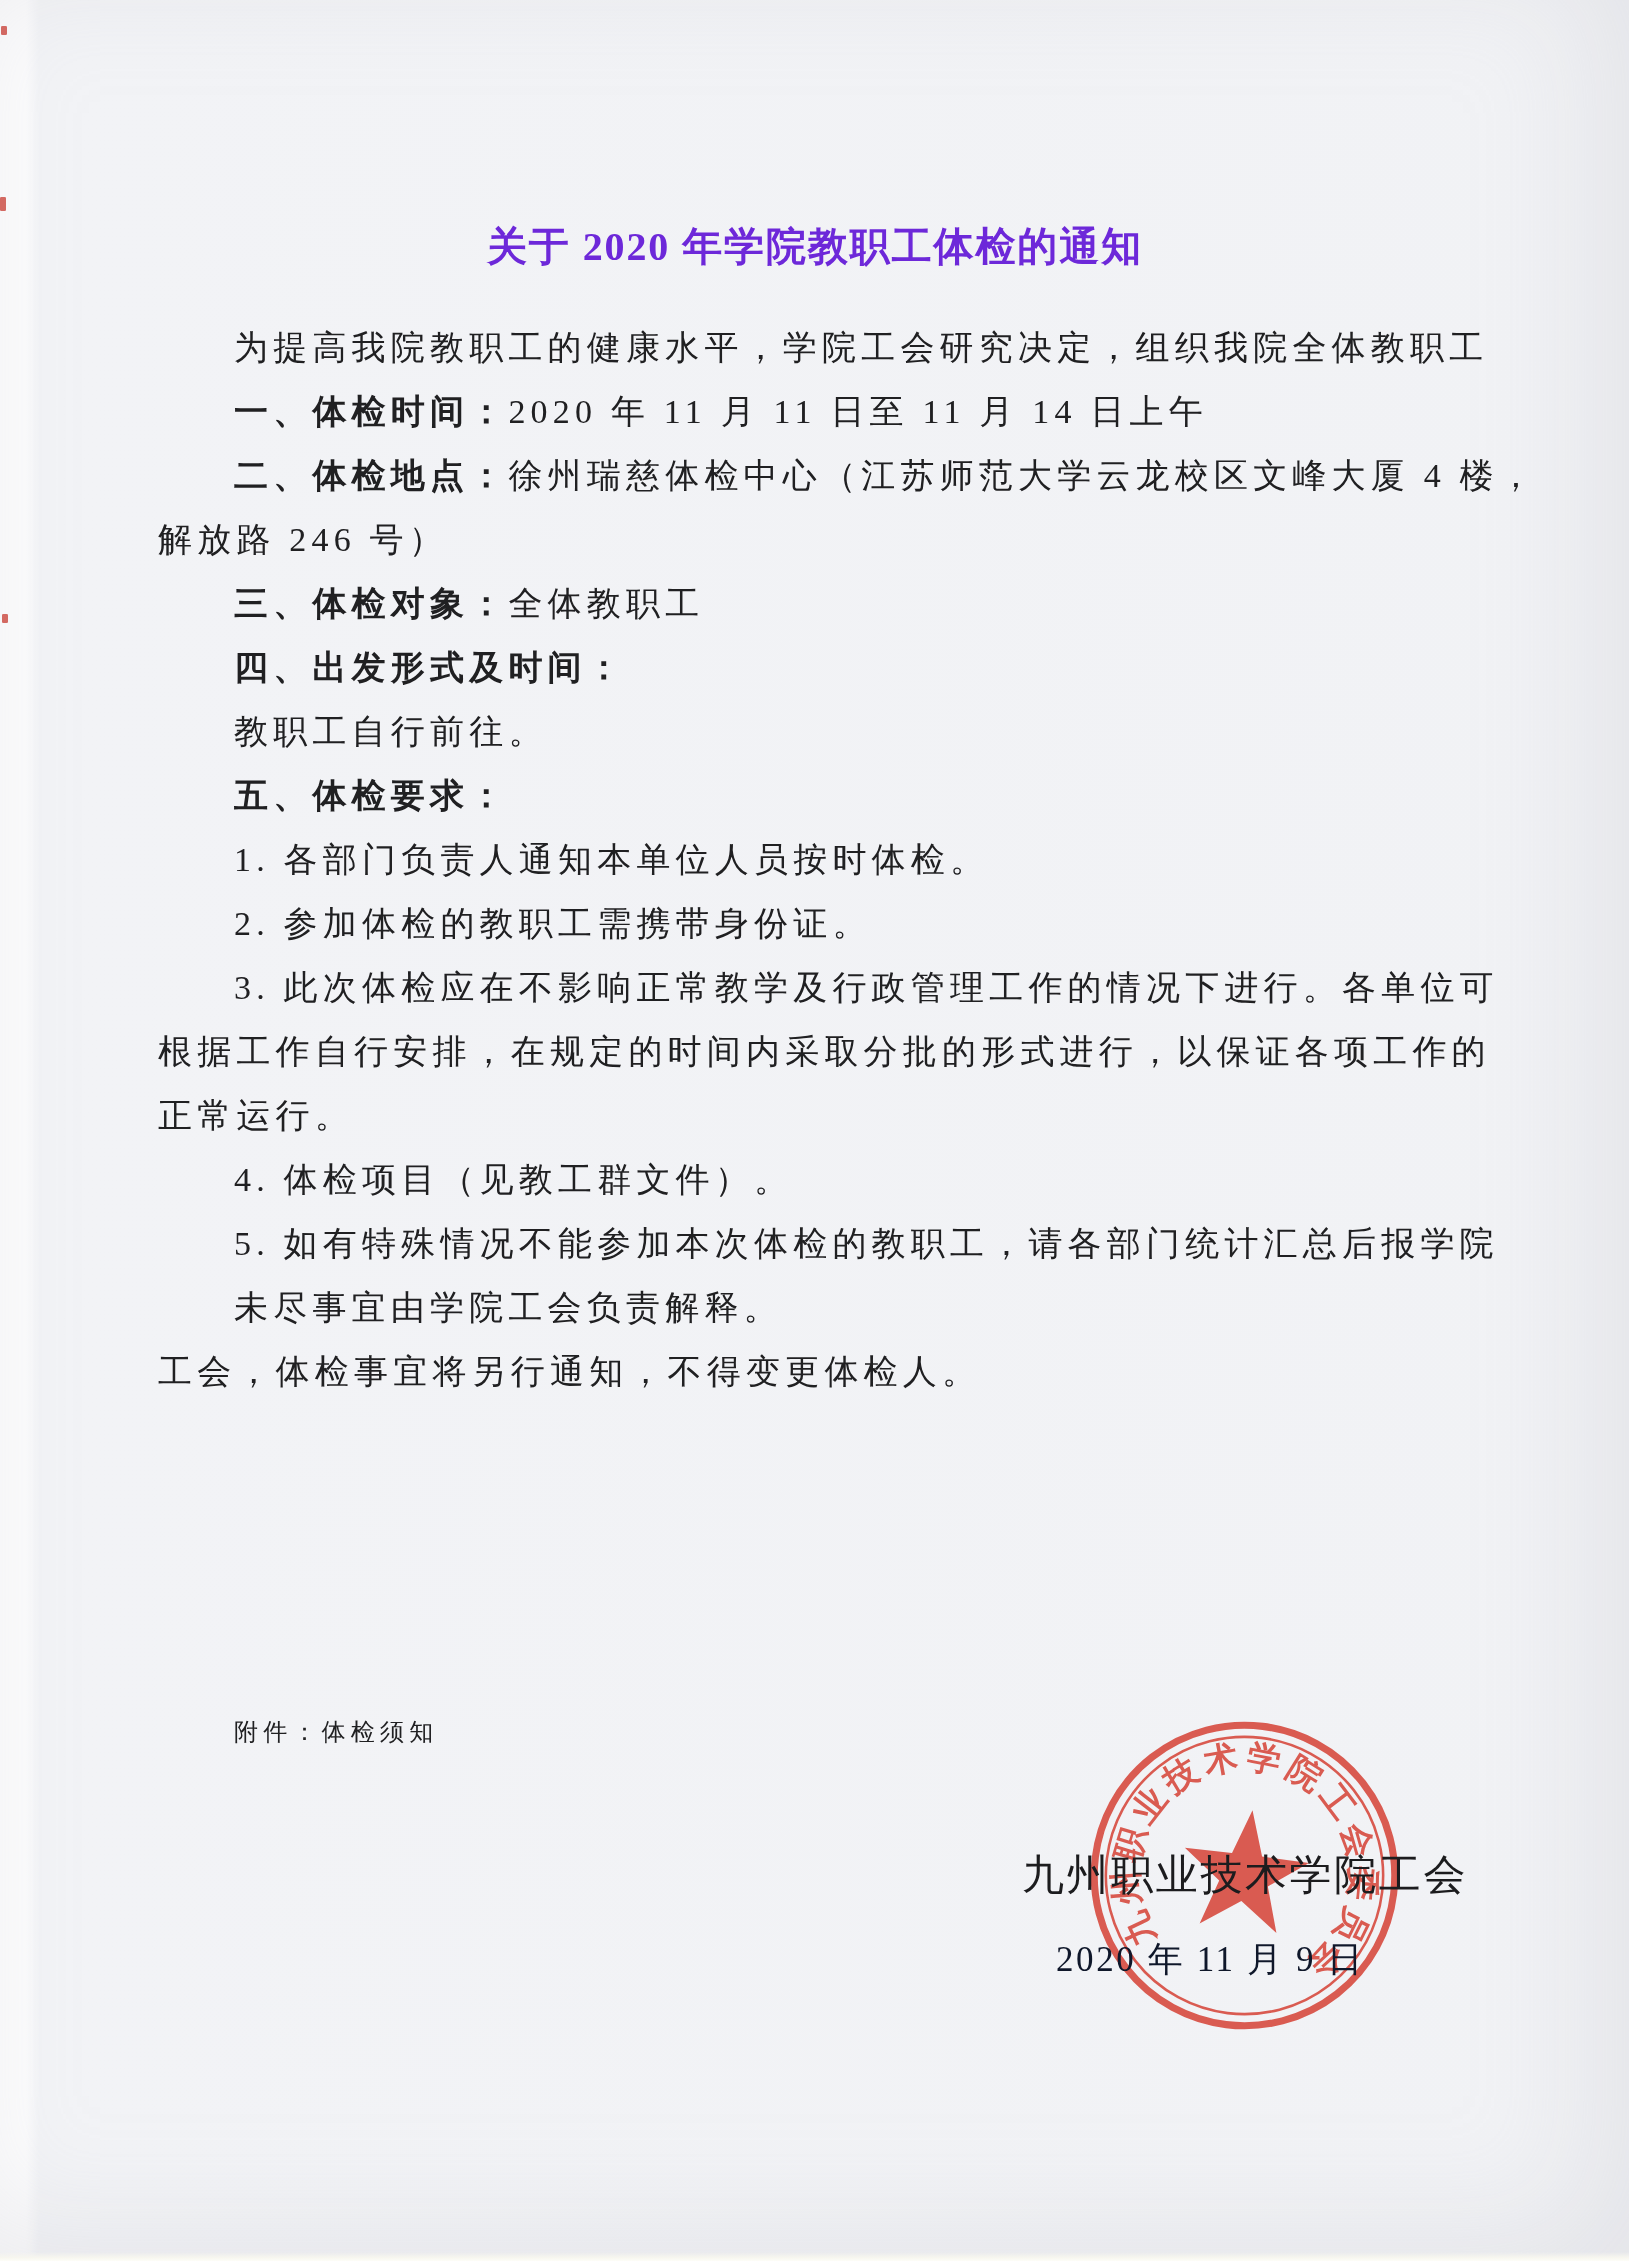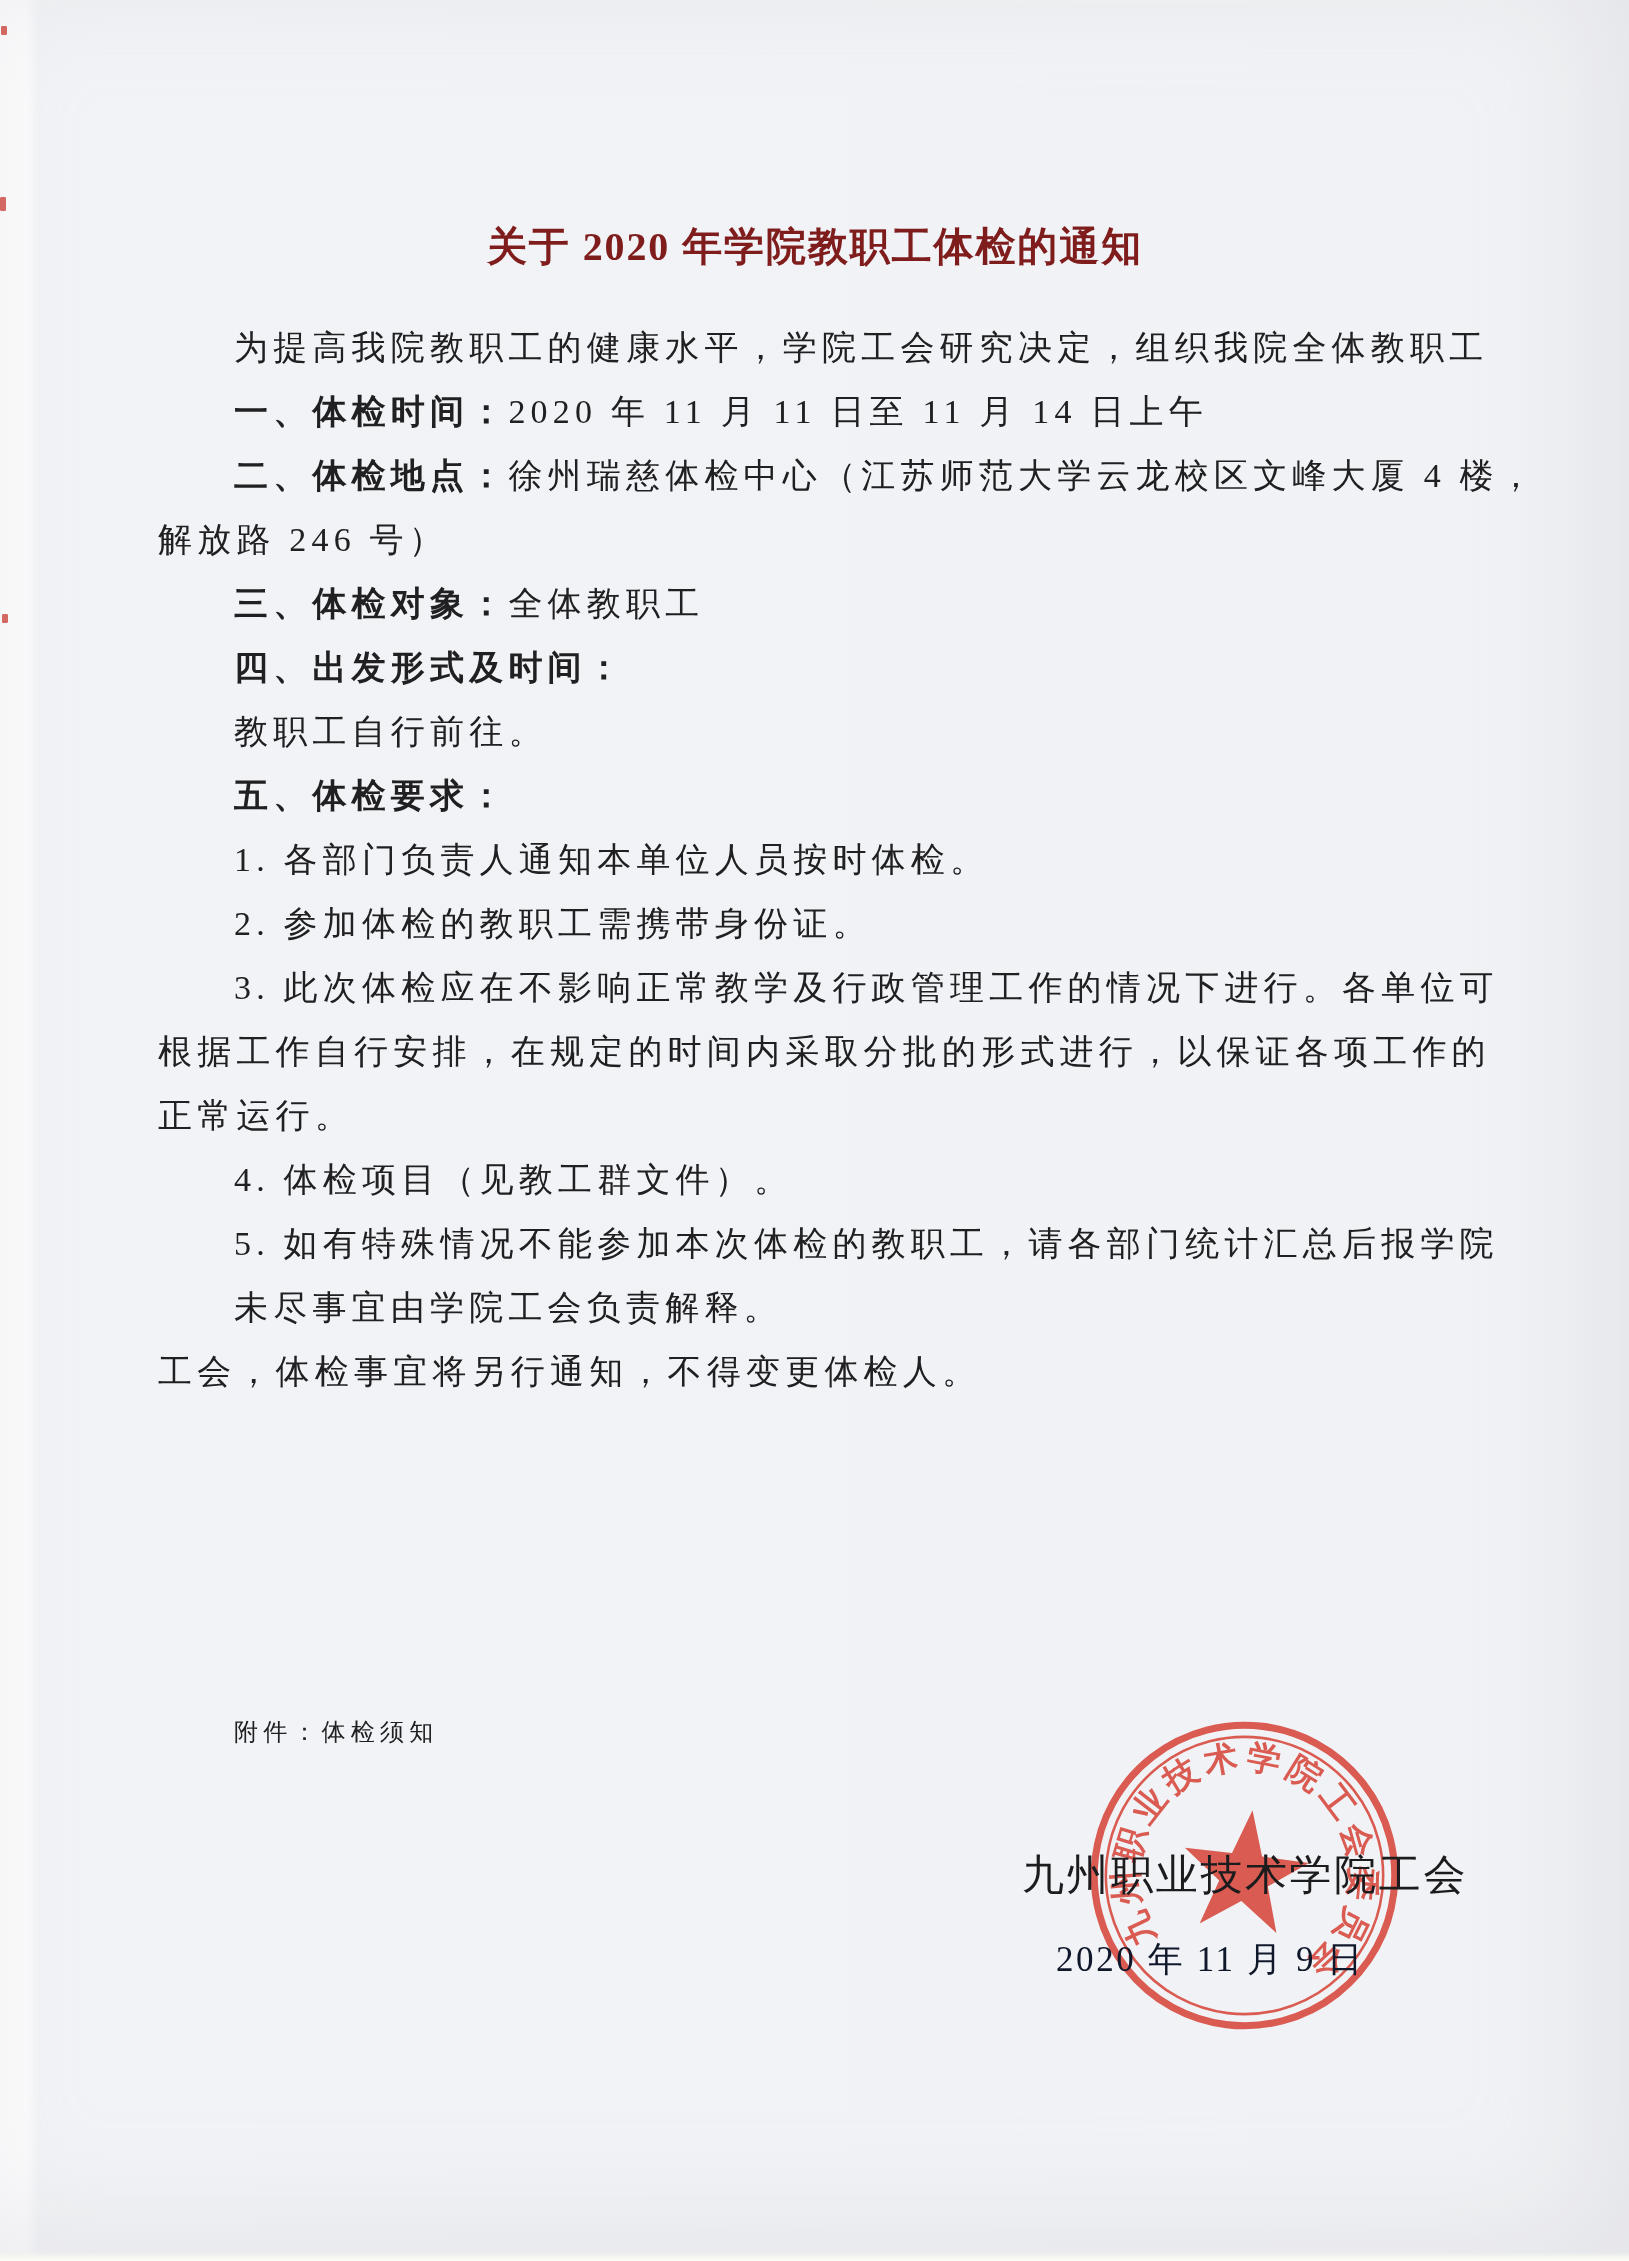--- a/index.html
+++ b/index.html
@@ -16,21 +16,21 @@
     box-shadow:inset -39px -26px 116px rgba(190,192,200,.25);
   }
   .paper:after{ 
     content:"";position:absolute;left:0;bottom:0;width:100%;height:9px;
     background:linear-gradient(180deg,rgba(0,0,0,0) 0,#f7f6ef 60%,#fdfdf8 100%);
   }
   .speck{position:absolute;width:5.8px;height:9px;background:#c9453c;border-radius:1.3px;opacity:.8;}
 
   .doc-title{
     position:absolute;left:0;top:219px;width:1630px;
-    text-align:center;font-size:40px;font-weight:700;color:#7f1d1d;
+    text-align:center;font-size:40px;font-weight:700;color:#6d28d9;
     letter-spacing:1.9px;white-space:nowrap;
   }
   .body-text{
     position:absolute;left:158px;top:316px;width:1341px;
     color:#202022;font-size:34px;letter-spacing:5.2px;
   }
   .line{height:64px;line-height:64px;white-space:nowrap;}
   .line.indent{padding-left:76px;}
   .line .lbl{font-weight:700;}
 

